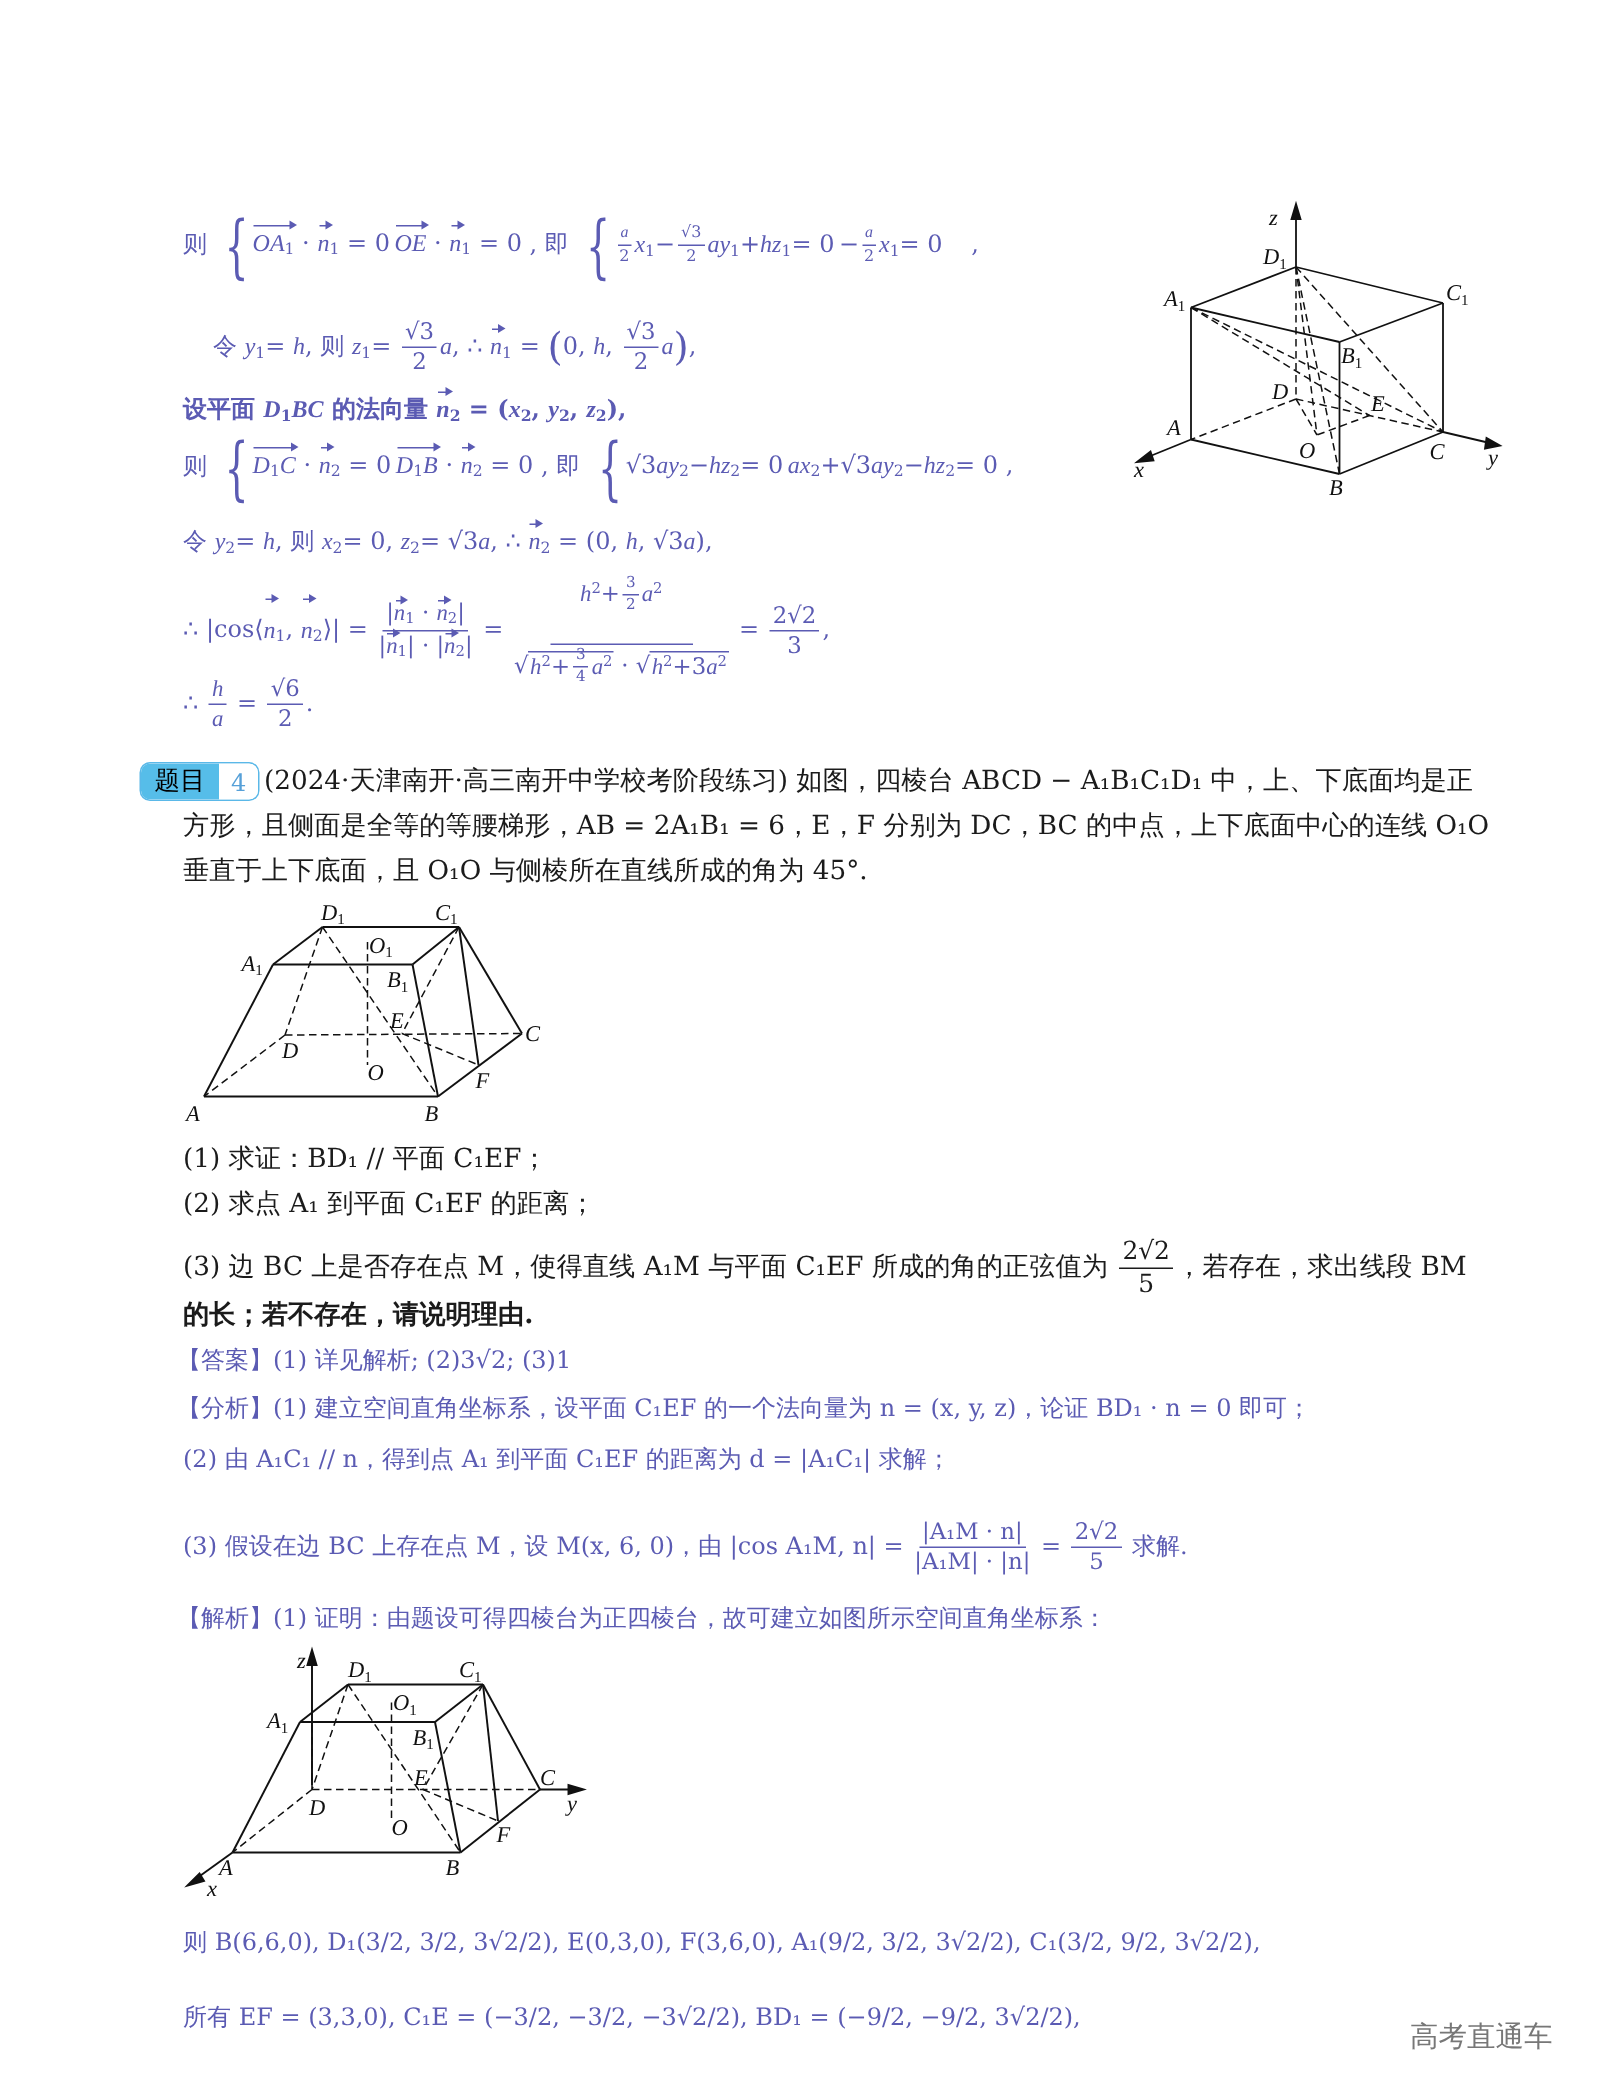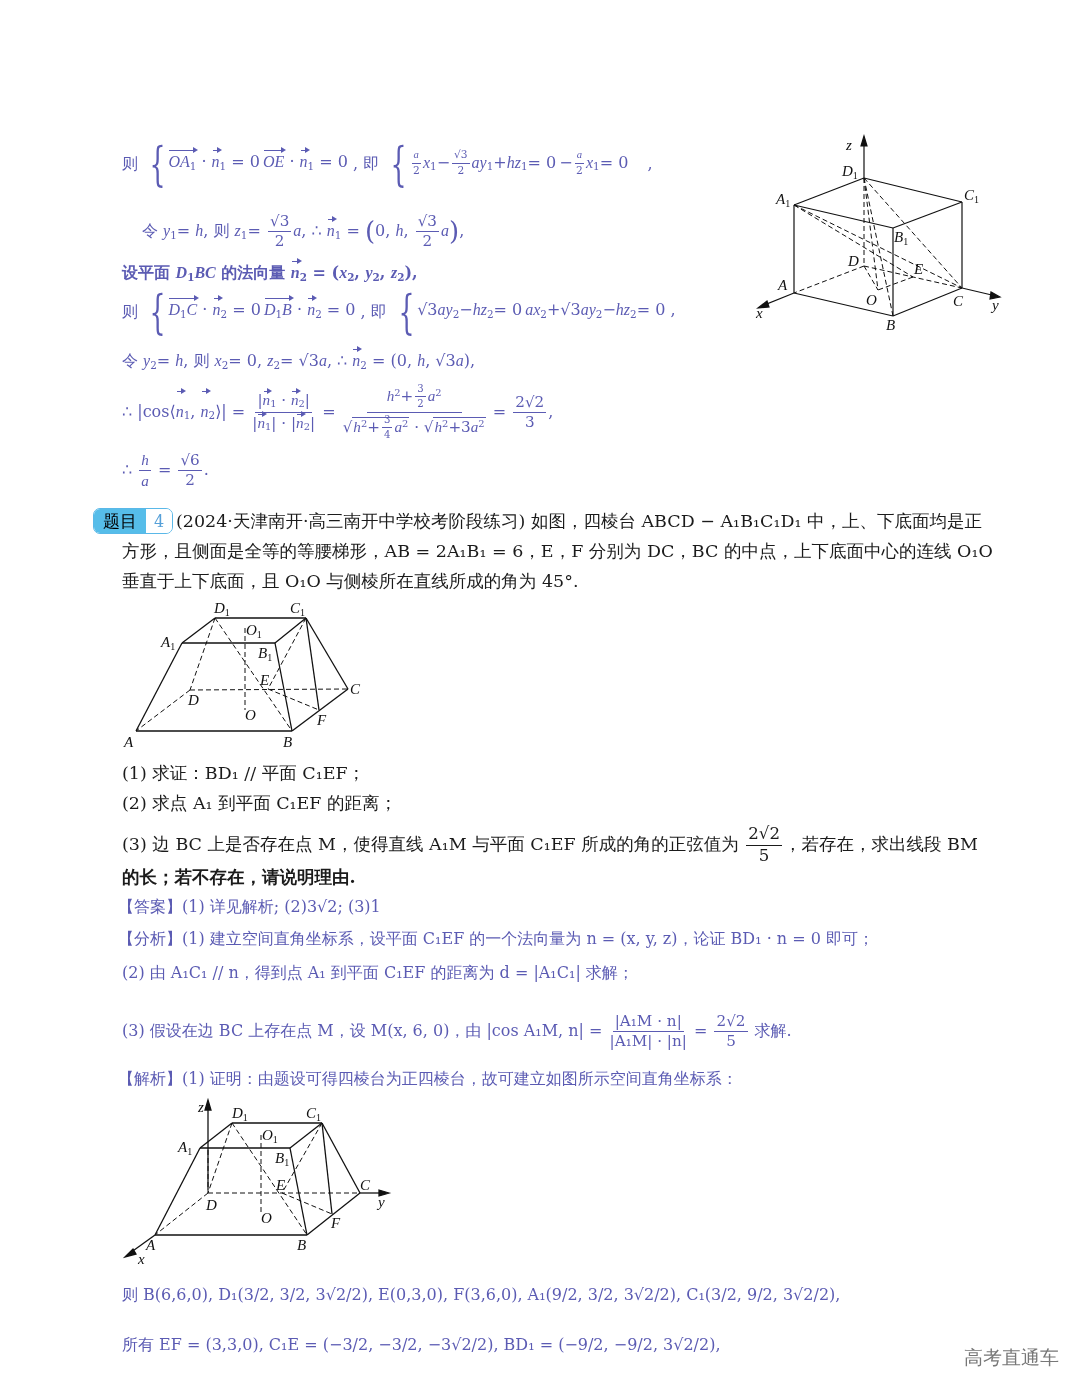--- a/index.html
+++ b/index.html
@@ -20,21 +20,21 @@
   .vec::before { content: ""; position: absolute; left: 1px; right: 0; top: -1px; border-top: 1px solid currentColor; }
   .vec::after { content: ""; position: absolute; right: -2px; top: -4px; border-left: 5px solid currentColor; border-top: 3px solid transparent; border-bottom: 3px solid transparent; }
   .brace { display: inline-flex; align-items: center; vertical-align: middle; }
   .brace .bch { font-size: 46px; line-height: 44px; font-weight: 200; transform: scaleX(0.55); margin-right: -4px; }
   .brace .rows { display: flex; flex-direction: row; gap: 3px; }
   .sqrt { display: inline-block; }
   .sqrt .rad { border-top: 1px solid currentColor; padding: 0 1px; }
   .badge { position: absolute; left: 93px; top: 508px; height: 26px; display: flex; border: 1px solid #5ab8e8; border-radius: 7px; overflow: hidden; }
   .badge .b1 { background: #56bde9; color: #000000; font-family: "DejaVu Sans", sans-serif; font-size: 17px; padding: 0 9px; line-height: 25px; }
   .badge .b2 { background: #ffffff; color: #56a0d8; font-size: 16px; padding: 0 8px; line-height: 25px; }
-  .watermark { position: absolute; left: 940px; top: 1345px; font-family: "DejaVu Sans", sans-serif; font-size: 19px; color: #777; margin-left: 24px; }
+  .watermark { position: absolute; left: 940px; top: 1345px; font-family: "DejaVu Sans", sans-serif; font-size: 19px; color: #777; }
   svg text { font-family: "Liberation Serif", "DejaVu Serif", serif; font-style: italic; font-size: 15px; fill: #111; }
   svg .sb { font-size: 10px; font-style: normal; }
 </style>
 </head>
 <body>
 
 <div>
 
   <div class="line blue-line" style="left:122px; top:142px;">
     <span>则</span>
@@ -103,21 +103,21 @@
   </div>
 
   <div class="line blue-line" style="left:122px; top:384px; line-height:40px;">
     ∴ |cos⟨<span class="vec"><i class="m">n</i></span><span class="sub">1</span>, <span class="vec"><i class="m">n</i></span><span class="sub">2</span>⟩| =
     <span class="frac">
         <span class="num">|<span class="vec"><i class="m">n</i></span><span class="sub">1</span> · <span class="vec"><i class="m">n</i></span><span class="sub">2</span>|</span>
         <span class="den">|<span class="vec"><i class="m">n</i></span><span class="sub">1</span>| · |<span class="vec"><i class="m">n</i></span><span class="sub">2</span>|</span>
       </span>
     =
     <span class="frac">
-        <span class="num" style="padding:0 20px 3px;"><i class="m">h</i><span class="sup">2</span>+<span class="frac small">
+        <span class="num" style="padding:0 20px 20px;"><i class="m">h</i><span class="sup">2</span>+<span class="frac small">
             <span class="num">3</span>
             <span class="den">2</span>
           </span><i class="m">a</i><span class="sup">2</span></span>
         <span class="den">√<span class="sqrt"><span class="rad"><i class="m">h</i><span class="sup">2</span>+<span class="frac small">
                 <span class="num">3</span>
                 <span class="den">4</span>
               </span><i class="m">a</i><span class="sup">2</span></span></span> · √<span class="sqrt"><span class="rad"><i class="m">h</i><span class="sup">2</span>+3<i class="m">a</i><span class="sup">2</span></span></span></span>
       </span>
     =
     <span class="frac">

